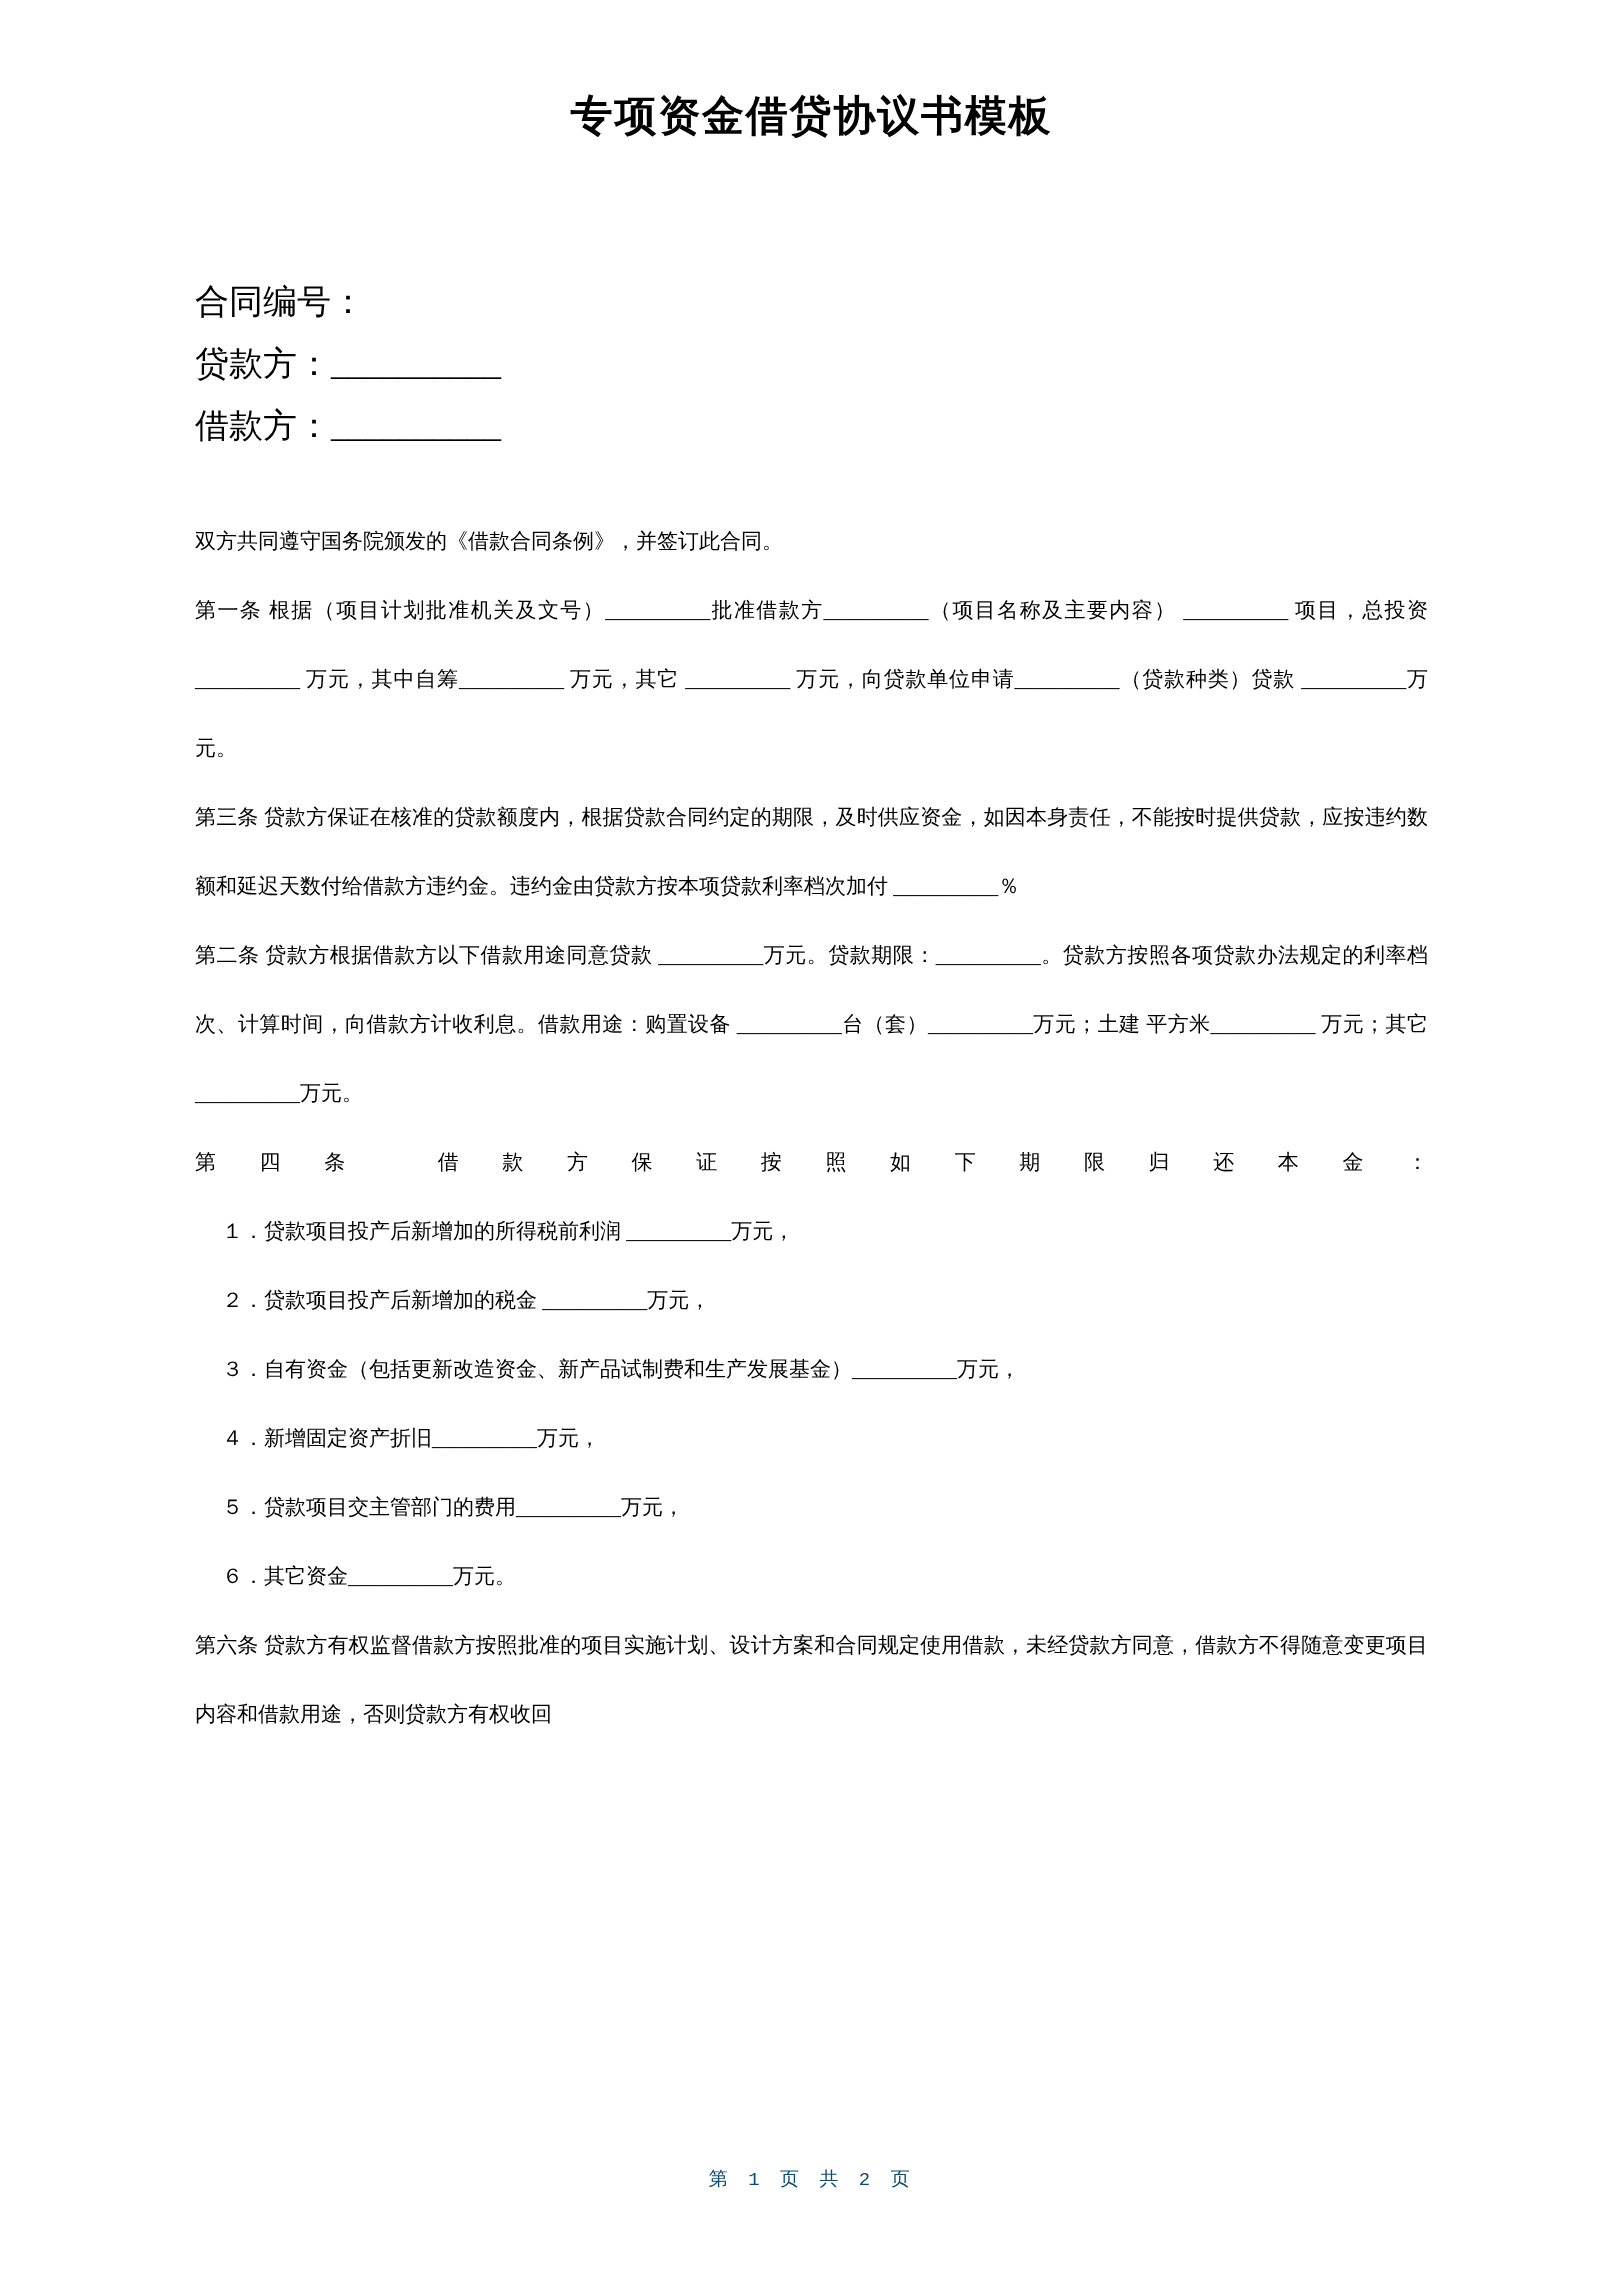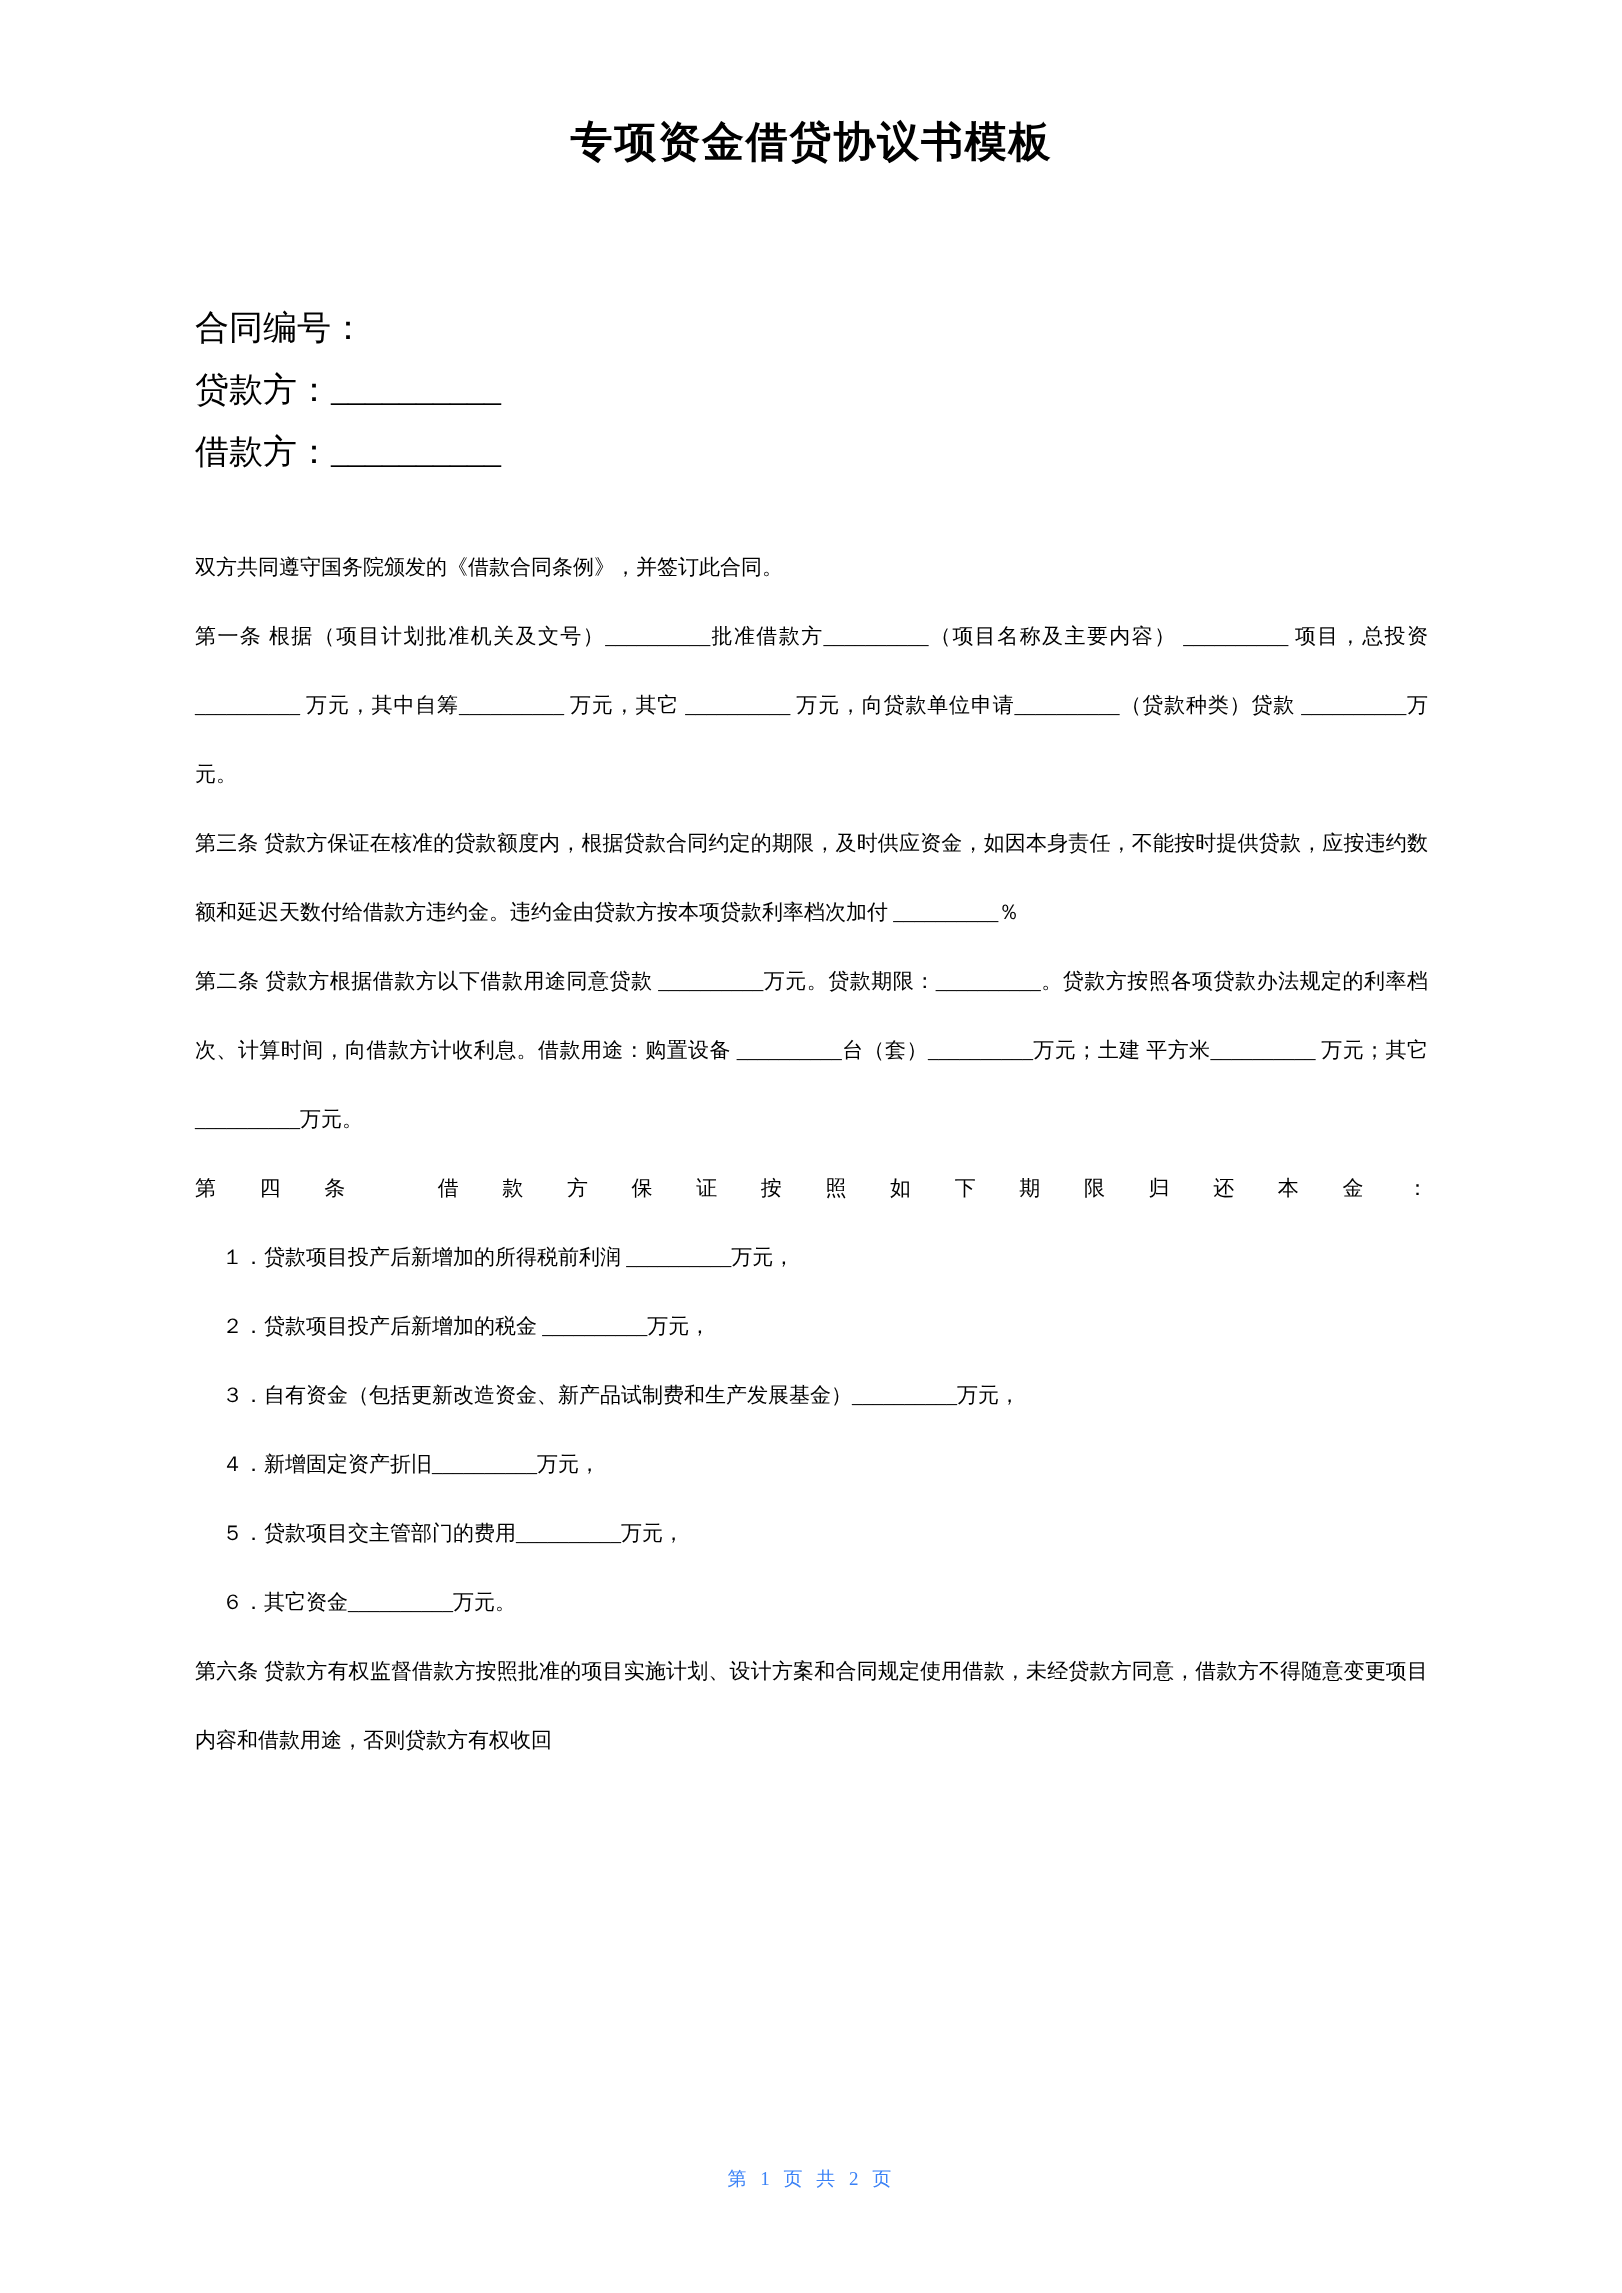--- a/index.html
+++ b/index.html
@@ -11,21 +11,21 @@
     overflow: hidden;
     font-family: "Liberation Serif", "DejaVu Serif", serif;
     color: #000000;
   }
   .page {
     position: absolute;
     inset: 0;
     padding: 0 195px;
   }
   .title {
-    padding-top: 114px;
+    padding-top: 88px;
     font-size: 42px;
     font-weight: 700;
     text-align: center;
     letter-spacing: 1.8px;
   }
   .head-fields {
     margin-top: 127px;
     font-size: 34px;
     line-height: 62px;
   }
@@ -51,21 +51,22 @@
     padding-left: 27px;
   }
   .footer {
     position: absolute;
     left: 0;
     right: 0;
     bottom: 102px;
     text-align: center;
     font-size: 19px;
     letter-spacing: 4.5px;
-    color: #3b82f6;
+    color: #0c4a6e;
+    font-family: Liberation Mono, monospace;
   }
 </style>
 </head>
 <body>
 
 <div class="page">
 
   <h1 class="title">专项资金借贷协议书模板</h1>
 
   <div class="head-fields">

